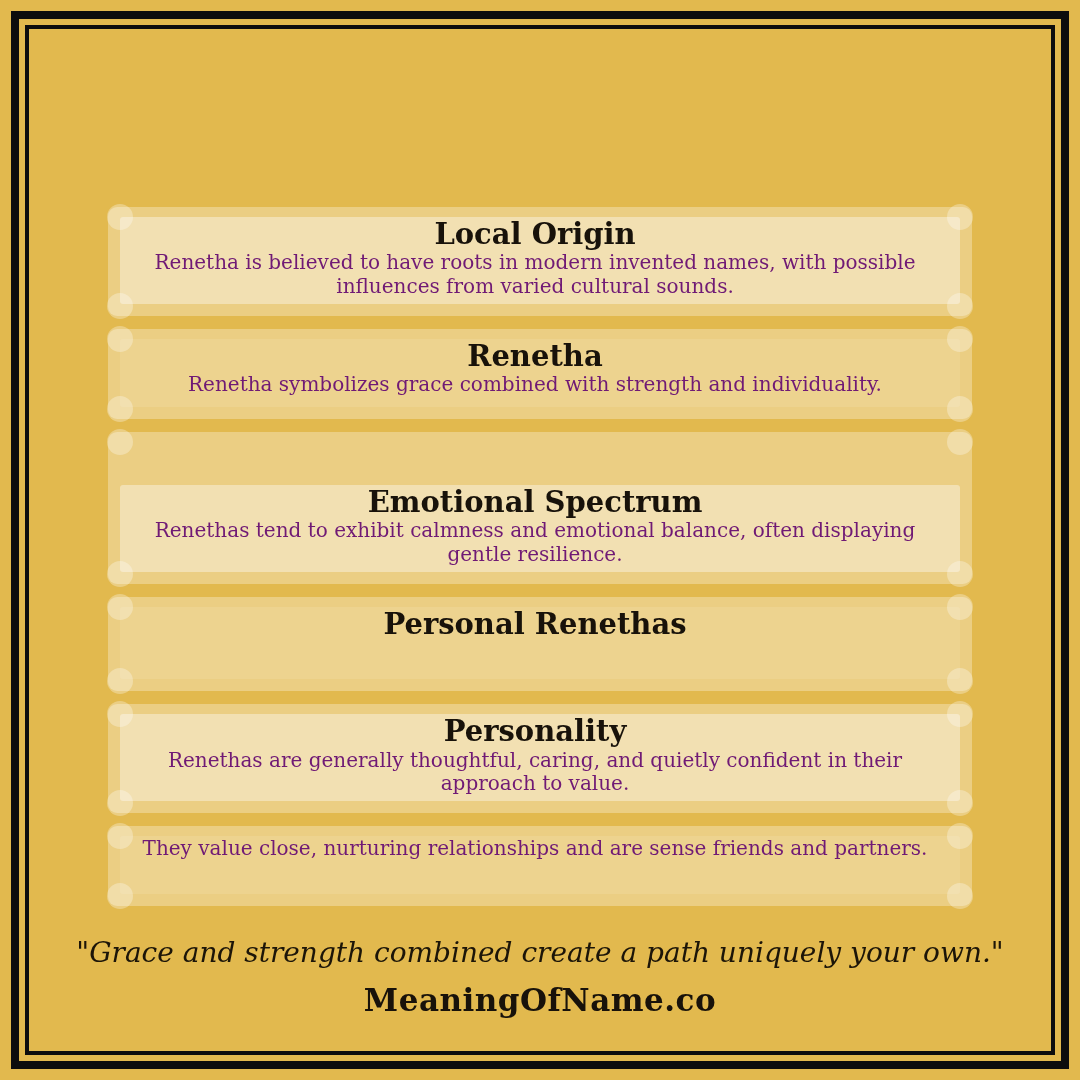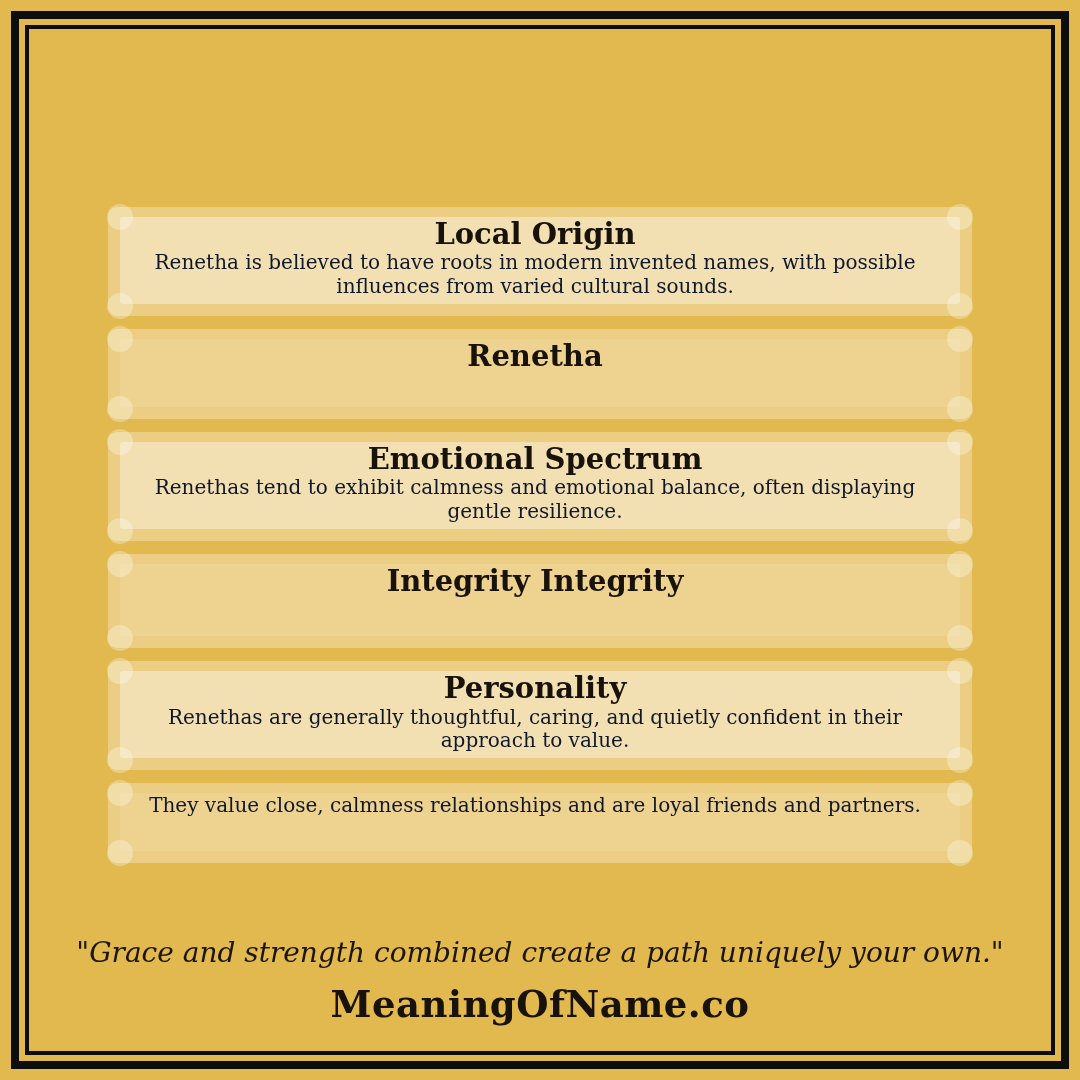--- a/index.html
+++ b/index.html
@@ -42,37 +42,37 @@
   }
   .panel-inner{
     border-radius:3px;
     padding:1px 16px 6px 6px;
     box-sizing:border-box;
   }
   .panel.light .panel-inner{ background:rgba(255,255,255,0.38); }
   .panel.dark  .panel-inner{ background:rgba(255,255,255,0.10); }
   .panel:nth-child(1) .panel-inner{min-height:80px;}
   .panel:nth-child(2) .panel-inner{min-height:68px;}
-  .panel:nth-child(3) .panel-inner{min-height:77px;}
+  .panel:nth-child(3) .panel-inner{min-height:77px;margin-top:43px;}
   .panel:nth-child(4) .panel-inner{min-height:72px;}
   .panel:nth-child(5) .panel-inner{min-height:73px;}
   .panel:nth-child(6) .panel-inner{min-height:58px;}
   .section-title{
     margin:0;
     font-size:29px;
     font-weight:bold;
     text-align:center;
     line-height:1.15;
   }
   .section-body{
     margin:0;
     font-size:20px;
     text-align:center;
     line-height:1.17;
-    color:#0f172a;
+    color:#701a75;
   }
   .rivet{
     position:absolute;
     width:26px;height:26px;border-radius:50%;
     background:rgba(255,255,255,0.30);
   }
   .rivet.tl{left:-1px; top:-3px;}
   .rivet.tr{right:-1px; top:-3px;}
   .rivet.bl{left:-1px; bottom:-3px;}
   .rivet.br{right:-1px; bottom:-3px;}
@@ -80,21 +80,21 @@
     position:absolute; top:936px; left:0; width:100%;
     text-align:center;
     font-style:italic;
     font-size:28px;
     color:#1c1508;
   }
   .site{
     position:absolute; top:982px; left:0; width:100%;
     text-align:center;
     font-weight:bold;
-    font-size:37px;
+    font-size:31px;
     letter-spacing:0.5px;
   }
 </style>
 </head>
 <body>
 
 <div class="canvas">
 
   <div class="frame-outer"></div>
   <div class="frame-inner"></div>
@@ -113,62 +113,63 @@
       </div>
     </div>
 
     <div class="panel dark">
       <span class="rivet tl"></span>
       <span class="rivet tr"></span>
       <span class="rivet bl"></span>
       <span class="rivet br"></span>
       <div class="panel-inner">
         <h2 class="section-title">Renetha</h2>
+        <p class="section-body">Renetha symbolizes grace combined with strength and individuality.</p>
       </div>
     </div>
 
     <div class="panel light">
       <span class="rivet tl"></span>
       <span class="rivet tr"></span>
       <span class="rivet bl"></span>
       <span class="rivet br"></span>
       <div class="panel-inner">
         <h2 class="section-title">Emotional Spectrum</h2>
         <p class="section-body">Renethas tend to exhibit calmness and emotional balance, often displaying gentle resilience.</p>
       </div>
     </div>
 
     <div class="panel dark">
       <span class="rivet tl"></span>
       <span class="rivet tr"></span>
       <span class="rivet bl"></span>
       <span class="rivet br"></span>
       <div class="panel-inner">
-        <h2 class="section-title">Integrity Integrity</h2>
+        <h2 class="section-title">Personal Renethas</h2>
       </div>
     </div>
 
     <div class="panel light">
       <span class="rivet tl"></span>
       <span class="rivet tr"></span>
       <span class="rivet bl"></span>
       <span class="rivet br"></span>
       <div class="panel-inner">
         <h2 class="section-title">Personality</h2>
         <p class="section-body">Renethas are generally thoughtful, caring, and quietly confident in their approach to value.</p>
       </div>
     </div>
 
     <div class="panel dark">
       <span class="rivet tl"></span>
       <span class="rivet tr"></span>
       <span class="rivet bl"></span>
       <span class="rivet br"></span>
       <div class="panel-inner">
-        <p class="section-body">They value close, calmness relationships and are loyal friends and partners.</p>
+        <p class="section-body">They value close, nurturing relationships and are sense friends and partners.</p>
       </div>
     </div>
 
   </div>
 
   <div class="quote">"Grace and strength combined create a path uniquely your own."</div>
   <div class="site">MeaningOfName.co</div>
 
 </div>
 

